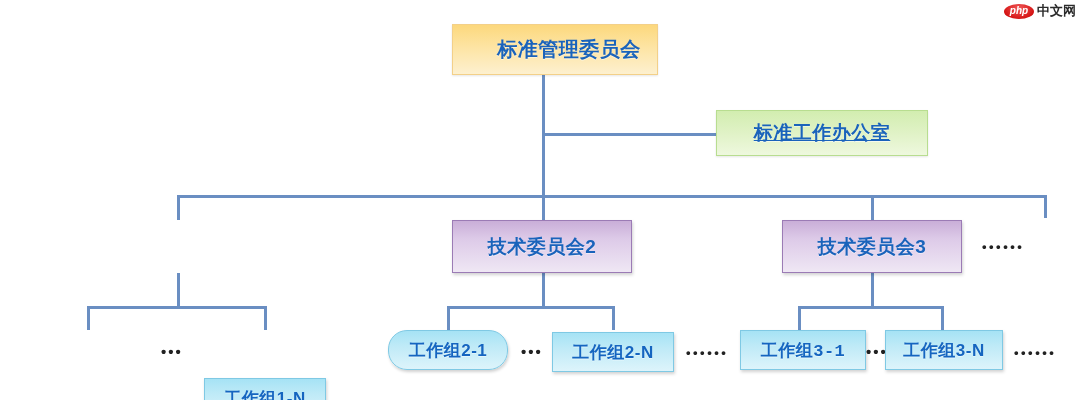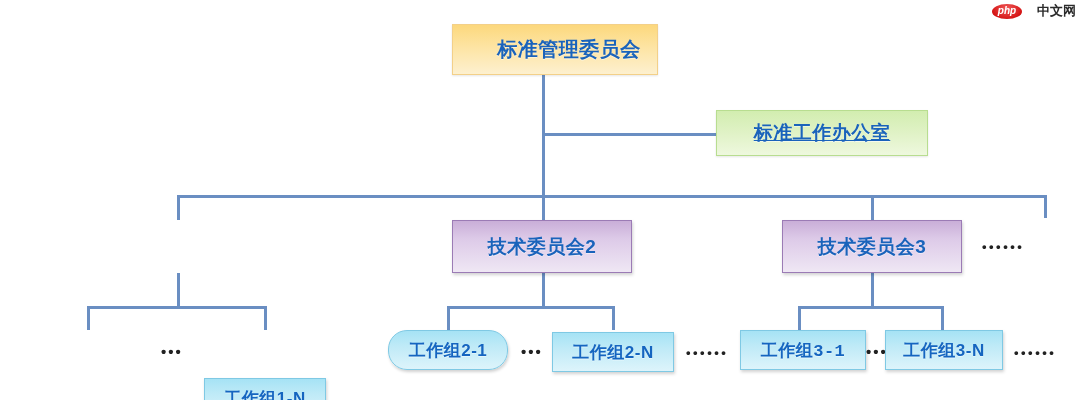--- a/index.html
+++ b/index.html
@@ -90,21 +90,21 @@
   .ellipsis.small { font-size: 15px; }
   .ellipsis.wide  { font-size: 13px; letter-spacing: 2.5px; }
 
   
   #watermark {
     position: absolute;
     top: 2px;
     right: 4px;
     display: flex;
     align-items: center;
-    gap: 15px;
+    gap: 3px;
     user-select: none;
   }
   #watermark .wm-badge {
     display: inline-flex;
     align-items: center;
     justify-content: center;
     width: 30px;
     height: 15px;
     border-radius: 50%;
     background: radial-gradient(ellipse at 50% 30%, #f05a5a 0%, #d61616 70%, #a60d0d 100%);

